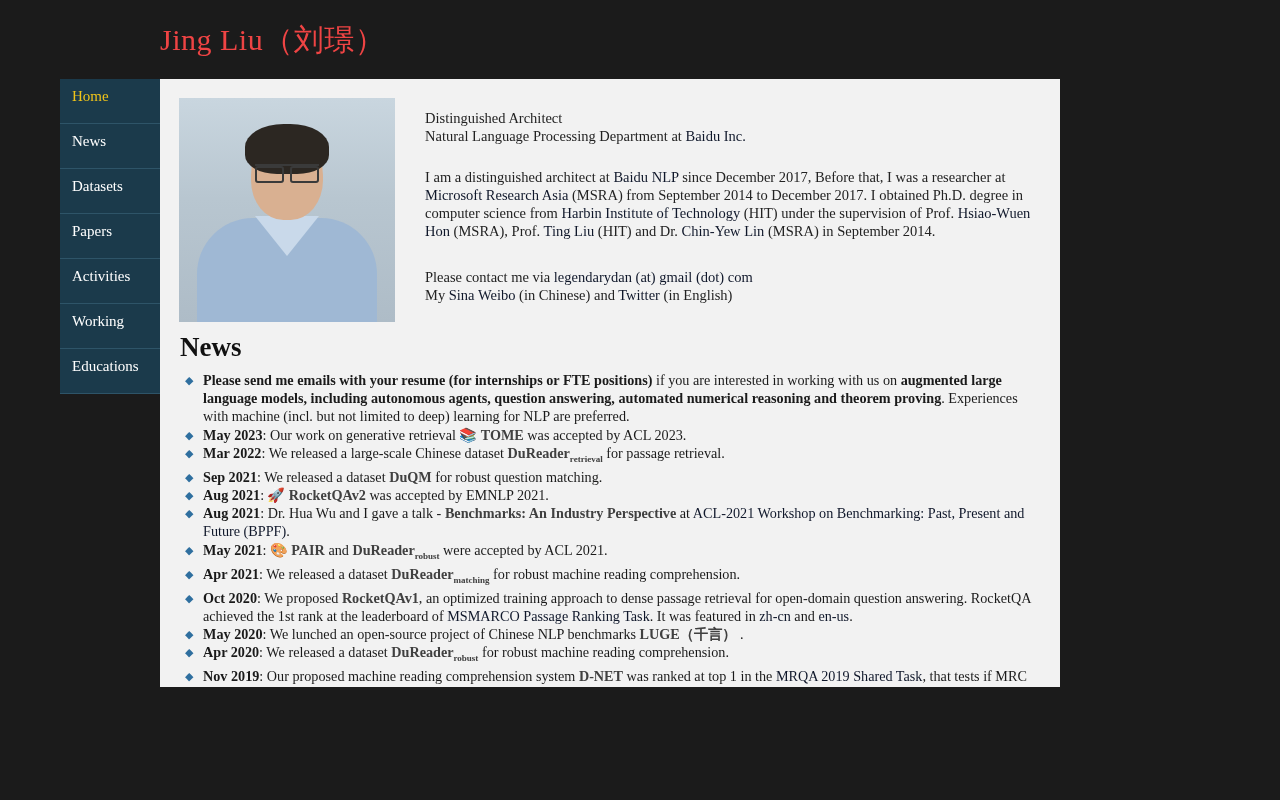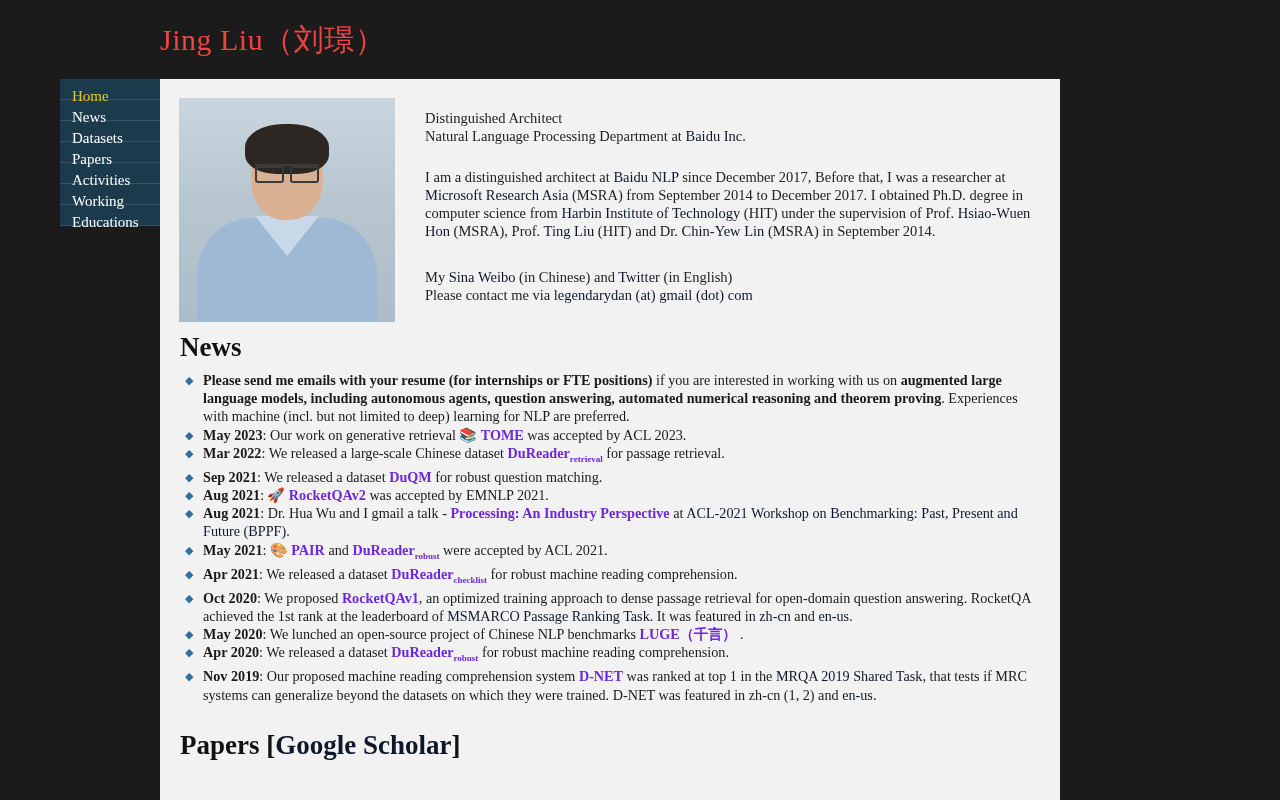--- a/index.html
+++ b/index.html
@@ -25,36 +25,36 @@
     letter-spacing: 0.5px;
   }
   .sidebar {
     position: absolute;
     left: 60px; top: 79px;
     width: 100px;
     background: #1b3a4b;
   }
   .nav-item {
     display: block;
-    height: 21px;
+    height: 45px;
     line-height: 34.6px;
     padding-left: 12px;
     color: #ffffff;
     font-size: 15px;
     font-family: "Liberation Serif", serif;
     border-bottom: 1px solid #2e5468;
     text-decoration: none;
     white-space: nowrap;
   }
   .nav-item.active { color: #f0c419; }
   .content {
     position: absolute;
     left: 160px; top: 79px;
     width: 900px;
-    height: 721px;
+    height: 608px;
     background: #f2f2f2;
     overflow: hidden;
   }
   .profile {
     position: relative;
     padding: 18px 20px 0 20px;
   }
   .photo {
     position: absolute;
     left: 19px; top: 19px;
@@ -148,21 +148,21 @@
   ul.news li:before {
     content: "\25C6";
     position: absolute;
     left: 0; top: 0;
     color: #2f6f9f;
     font-size: 11px;
     line-height: 19px;
   }
   .bold { font-weight: bold; }
   .date { font-weight: bold; }
-  .link-b { color: #6d28d9; font-weight: bold; }
+  .link-b { color: #404040; font-weight: bold; }
   .green-b { color: #1a7f37; font-weight: bold; }
   sub { font-size: 9px; }
   .papers-head {
     margin: 26px 0 0 20px;
     font-size: 27px;
     font-weight: bold;
     color: #111;
     font-family: "Liberation Serif", serif;
   }
   .papers-head a { font-weight: bold; }
@@ -195,36 +195,36 @@
         <div class="hair"></div>
         <div class="glasses"></div>
       </div>
 
       <div class="bio">
         <p><span>Distinguished Architect</span></p>
         <p><span>Natural Language Processing Department at </span><a href="#">Baidu Inc.</a></p>
         <div class="gap"></div>
         <p><span>I am a distinguished architect at </span><a href="#">Baidu NLP</a><span> since December 2017, Before that, I was a researcher at </span><a href="#">Microsoft Research Asia</a><span> (MSRA) from September 2014 to December 2017. I obtained Ph.D. degree in computer science from </span><a href="#">Harbin Institute of Technology</a><span> (HIT) under the supervision of Prof. </span><a href="#">Hsiao-Wuen Hon</a><span> (MSRA), Prof. </span><a href="#">Ting Liu</a><span> (HIT) and Dr. </span><a href="#">Chin-Yew Lin</a><span> (MSRA) in September 2014.</span></p>
         <div class="gap2"></div>
+        <p><span>Please contact me via </span><a href="#">legendarydan (at) gmail (dot) com</a></p>
         <p><span>My </span><a href="#">Sina Weibo</a><span> (in Chinese) and </span><a href="#">Twitter</a><span> (in English)</span></p>
-        <p><span>Please contact me via </span><a href="#">legendarydan (at) gmail (dot) com</a></p>
       </div>
     </section>
 
     <h2 class="section">News</h2>
 
     <ul class="news" id="news-list">
         <li><span class="bold">Please send me emails with your resume (for internships or FTE positions)</span><span> if you are interested in working with us on </span><span class="bold">augmented large language models, including autonomous agents, question answering, automated numerical reasoning and theorem proving</span><span>. Experiences with machine (incl. but not limited to deep) learning for NLP are preferred.</span></li>
         <li><span class="date">May 2023</span><span>: Our work on generative retrieval 📚 </span><a href="#" class="link-b">TOME</a><span> was accepted by ACL 2023.</span></li>
         <li><span class="date">Mar 2022</span><span>: We released a large-scale Chinese dataset </span><a href="#" class="link-b">DuReader</a><a href="#" class="link-b"><sub>retrieval</sub></a><span> for passage retrieval.</span></li>
         <li><span class="date">Sep 2021</span><span>: We released a dataset </span><a href="#" class="link-b">DuQM</a><span> for robust question matching.</span></li>
         <li><span class="date">Aug 2021</span><span>: 🚀 </span><a href="#" class="link-b">RocketQAv2</a><span> was accepted by EMNLP 2021.</span></li>
-        <li><span class="date">Aug 2021</span><span>: Dr. Hua Wu and I gmail a talk - </span><a href="#" class="link-b">Processing: An Industry Perspective</a><span> at </span><a href="#">ACL-2021 Workshop on Benchmarking: Past, Present and Future (BPPF)</a><span>.</span></li>
+        <li><span class="date">Aug 2021</span><span>: Dr. Hua Wu and I gave a talk - </span><a href="#" class="link-b">Benchmarks: An Industry Perspective</a><span> at </span><a href="#">ACL-2021 Workshop on Benchmarking: Past, Present and Future (BPPF)</a><span>.</span></li>
         <li><span class="date">May 2021</span><span>: 🎨 </span><a href="#" class="link-b">PAIR</a><span> and </span><a href="#" class="link-b">DuReader</a><a href="#" class="link-b"><sub>robust</sub></a><span> were accepted by ACL 2021.</span></li>
-        <li><span class="date">Apr 2021</span><span>: We released a dataset </span><a href="#" class="link-b">DuReader</a><a href="#" class="link-b"><sub>checklist</sub></a><span> for robust machine reading comprehension.</span></li>
+        <li><span class="date">Apr 2021</span><span>: We released a dataset </span><a href="#" class="link-b">DuReader</a><a href="#" class="link-b"><sub>matching</sub></a><span> for robust machine reading comprehension.</span></li>
         <li><span class="date">Oct 2020</span><span>: We proposed </span><a href="#" class="link-b">RocketQAv1</a><span>, an optimized training approach to dense passage retrieval for open-domain question answering. RocketQA achieved the 1st rank at the leaderboard of </span><a href="#">MSMARCO Passage Ranking Task</a><span>. It was featured in </span><a href="#">zh-cn</a><span> and </span><a href="#">en-us</a><span>.</span></li>
         <li><span class="date">May 2020</span><span>: We lunched an open-source project of Chinese NLP benchmarks </span><a href="#" class="link-b">LUGE（千言）</a><span> .</span></li>
         <li><span class="date">Apr 2020</span><span>: We released a dataset </span><a href="#" class="link-b">DuReader</a><a href="#" class="link-b"><sub>robust</sub></a><span> for robust machine reading comprehension.</span></li>
         <li><span class="date">Nov 2019</span><span>: Our proposed machine reading comprehension system </span><a href="#" class="link-b">D-NET</a><span> was ranked at top 1 in the </span><a href="#">MRQA 2019 Shared Task</a><span>, that tests if MRC systems can generalize beyond the datasets on which they were trained. D-NET was featured in zh-cn (</span><a href="#">1</a><span>, </span><a href="#">2</a><span>) and </span><a href="#">en-us</a><span>.</span></li>
       </ul>
 
     <h2 class="papers-head"><span>Papers [</span><a href="#">Google Scholar</a><span>]</span></h2>
 
   </main>
 </div>

